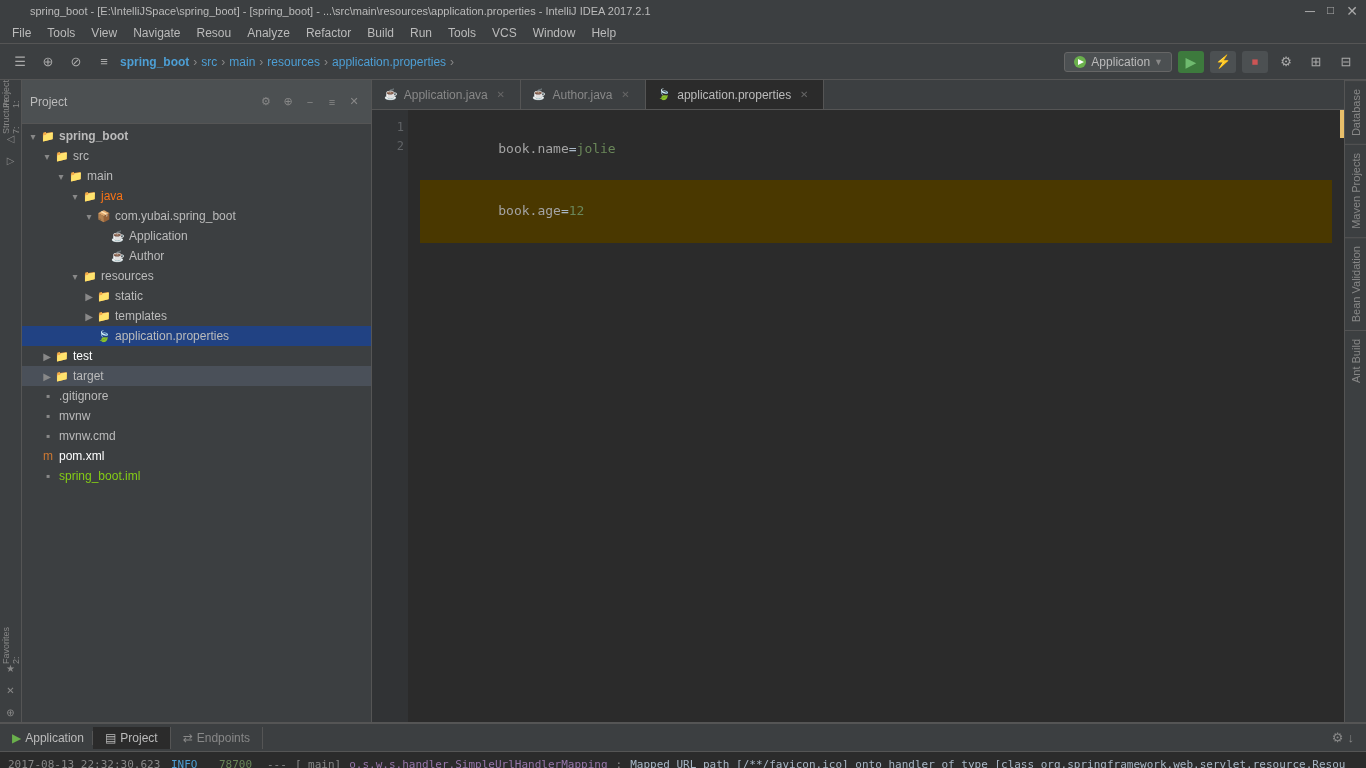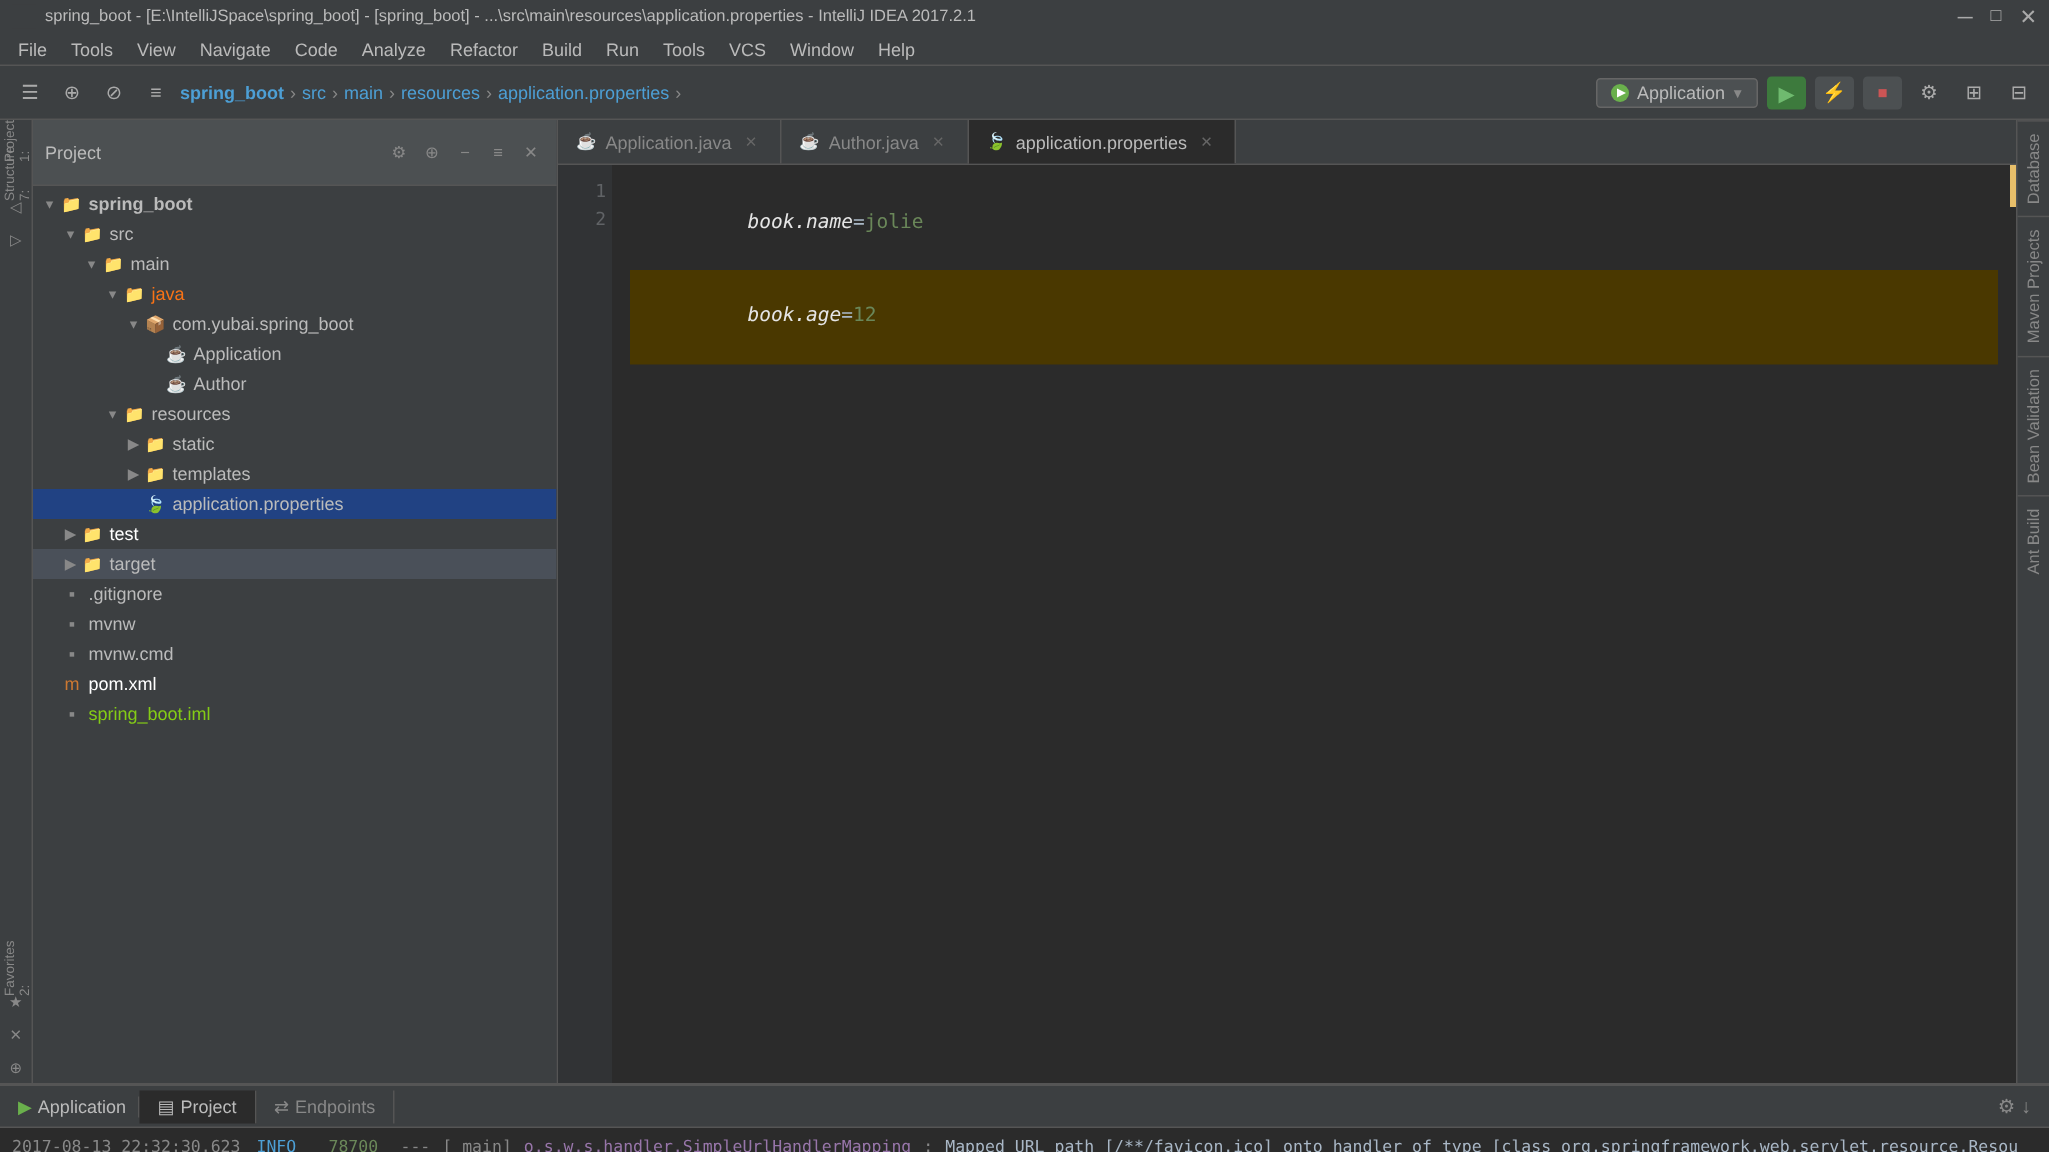--- a/index.html
+++ b/index.html
@@ -48,21 +48,21 @@
     #tabs-bar { height: 30px; background: #3c3f41; display: flex; align-items: stretch; border-bottom: 1px solid #555; }
     .editor-tab { display: flex; align-items: center; padding: 0 12px; gap: 6px; cursor: pointer; font-size: 12px; color: #888; border-right: 1px solid #555; min-width: 120px; }
     .editor-tab.active { background: #2b2b2b; color: #bbb; }
     .tab-icon { font-size: 11px; }
     .tab-close { width: 14px; height: 14px; display: flex; align-items: center; justify-content: center; font-size: 10px; color: #666; cursor: pointer; margin-left: auto; }
 
     #editor-content { flex: 1; display: flex; background: #2b2b2b; overflow: hidden; }
     #line-numbers { width: 36px; background: #313335; text-align: right; padding: 8px 4px; color: #606366; font-size: 12px; font-family: 'Consolas', monospace; line-height: 1.6; user-select: none; }
     #code-area { flex: 1; padding: 8px 12px; font-family: 'Consolas', monospace; font-size: 13px; color: #a9b7c6; line-height: 1.6; overflow: auto; position: relative; }
     .code-line { white-space: pre; }
-    .code-key { color: #e5e5e5; font-style: italic; }
+    .code-key { color: #a3a3a3; }
     .code-value { color: #6a8759; }
     .code-eq { color: #a9b7c6; }
 
     
     #right-sidebar { width: 22px; background: #3c3f41; border-left: 1px solid #555; display: flex; flex-direction: column; }
     .right-tab-v { writing-mode: vertical-lr; transform: rotate(180deg); padding: 8px 4px; font-size: 11px; color: #888; cursor: pointer; border-bottom: 1px solid #555; }
 
     
     #bottom-panel { height: 260px; background: #2b2b2b; border-top: 2px solid #555; display: flex; flex-direction: column; }
     #bottom-tabs { height: 28px; background: #3c3f41; display: flex; align-items: center; border-bottom: 1px solid #555; padding: 0 4px; gap: 0; }
@@ -103,21 +103,21 @@
     <span style="cursor:pointer;color:#aaa;font-size:12px;">□</span>
     <span style="cursor:pointer;color:#aaa;font-size:14px;">✕</span>
   </div>
 </div>
 
 <div id="menubar">
   <span>File</span>
   <span>Tools</span>
   <span>View</span>
   <span>Navigate</span>
-  <span>Code</span>
+  <span>Resou</span>
   <span>Analyze</span>
   <span>Refactor</span>
   <span>Build</span>
   <span>Run</span>
   <span>Tools</span>
   <span>VCS</span>
   <span>Window</span>
   <span>Help</span>
 </div>
 

